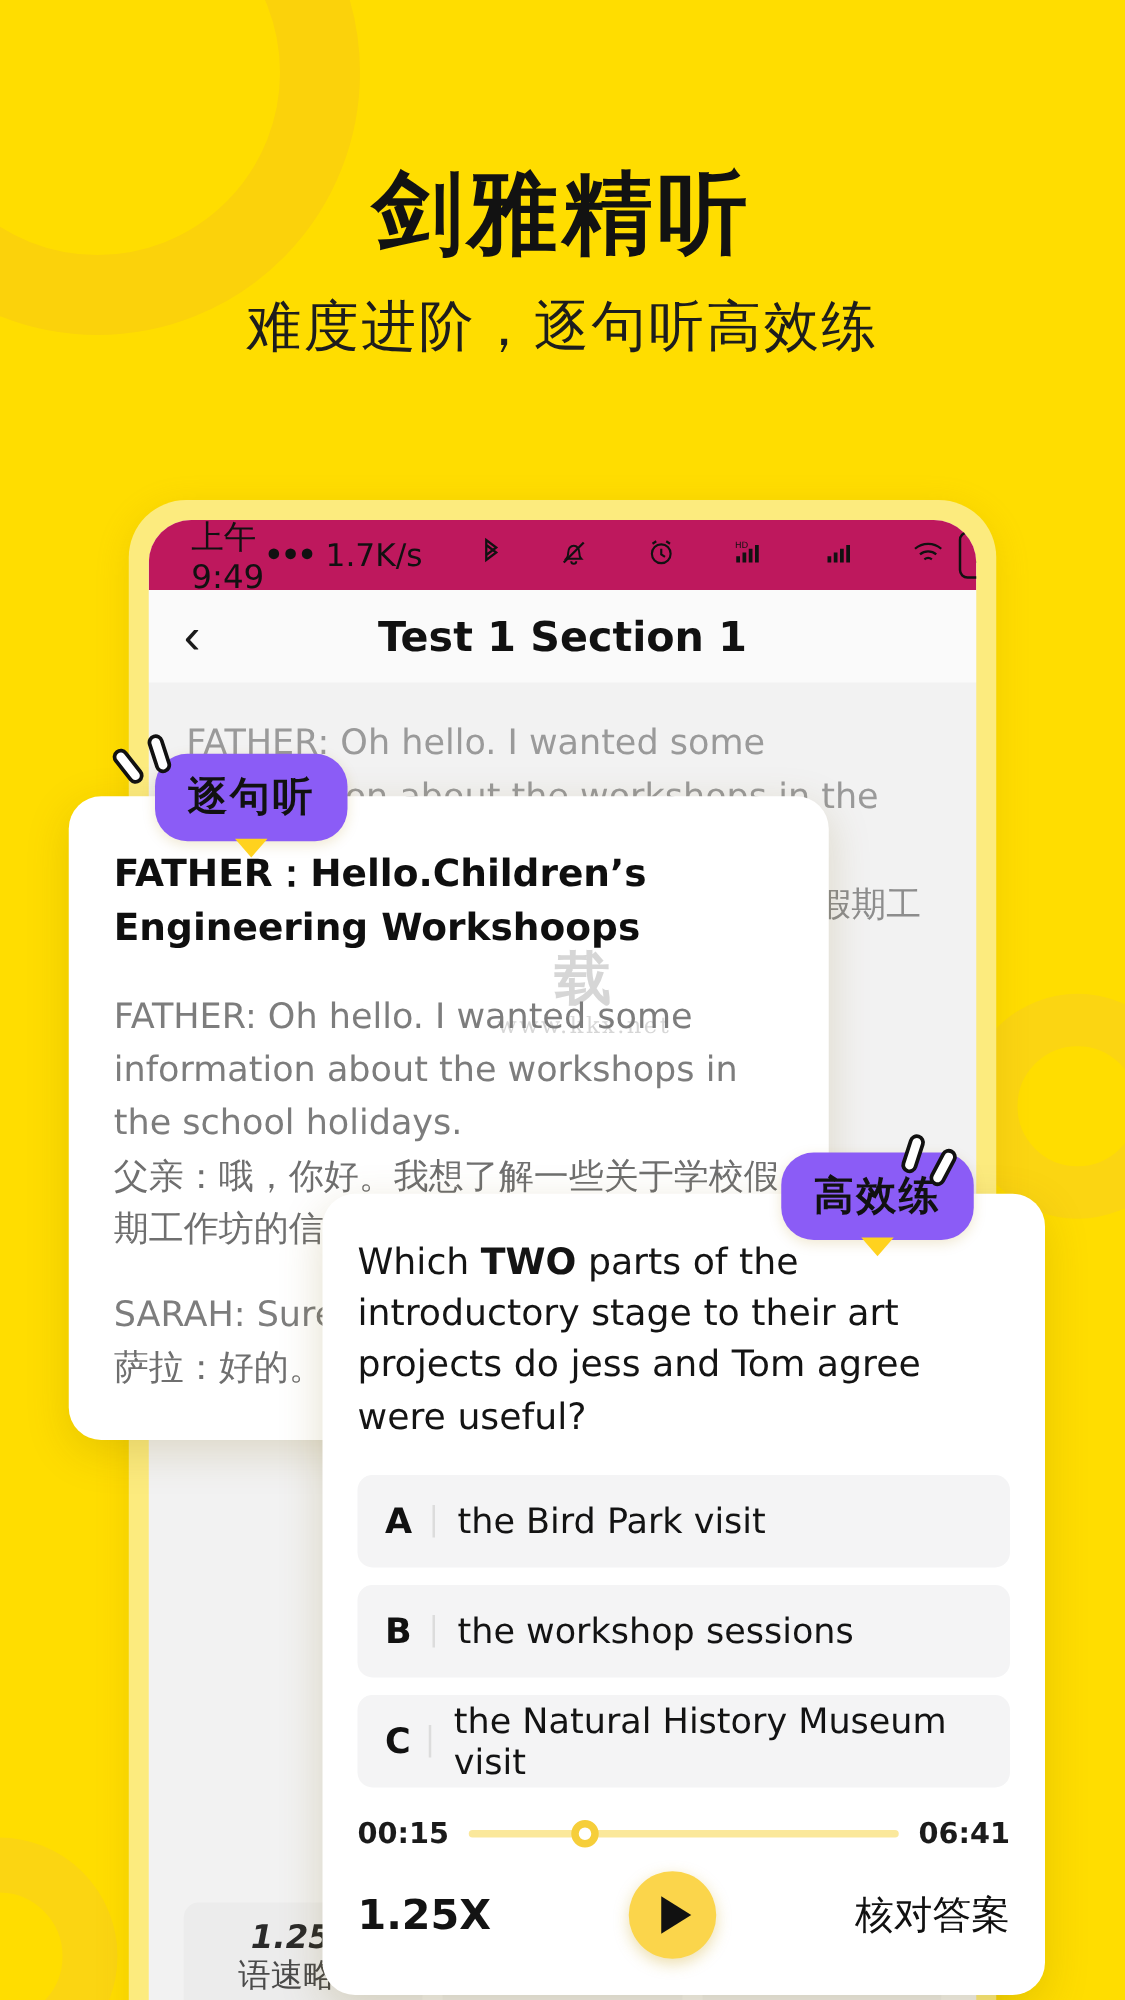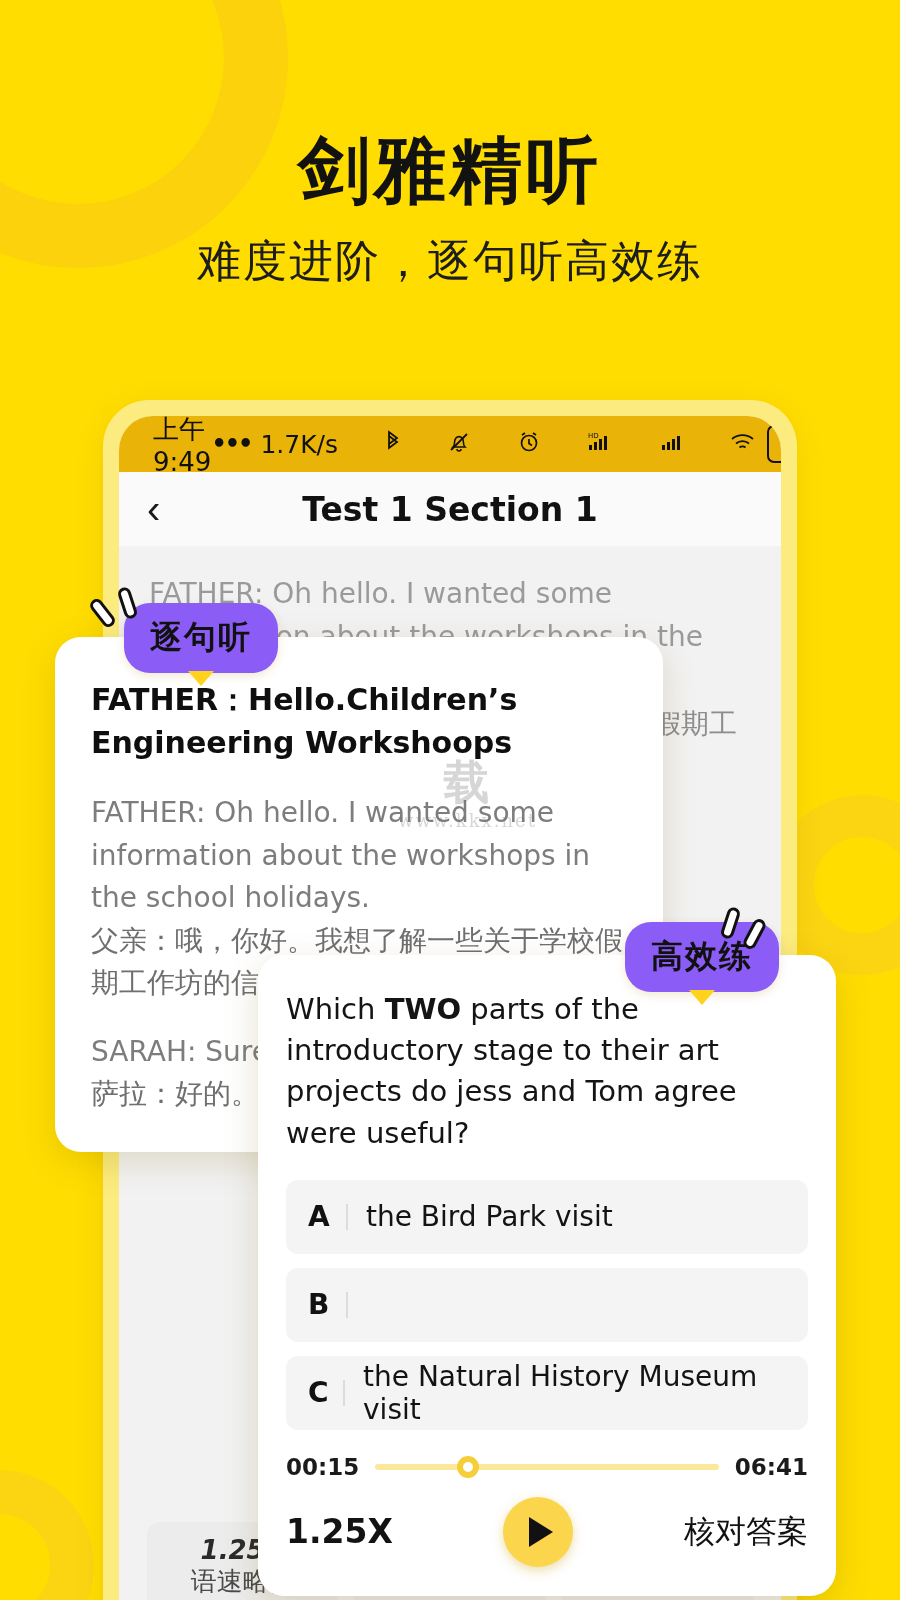--- a/index.html
+++ b/index.html
@@ -59,21 +59,21 @@
   .screen {
     width:100%; height:100%;
     background:#F2F2F2;
     border-radius:34px 34px 0 0;
     overflow:hidden;
     position:relative;
   }
 
   
   .statusbar {
-    height:56px; background:#eab308;
+    height:56px; background:#be185d;
     display:flex; align-items:center;
     padding:0 26px 0 34px;
     gap:0;
     font-size:26px; color:#111;
     font-family:"DejaVu Sans","Liberation Sans",sans-serif;
   }
   .sb-time { font-weight:500; letter-spacing:0px; }
   .sb-right { margin-left:auto; display:flex; align-items:center; gap:11px; }
   .sb-dots { letter-spacing:-2px; font-weight:900; font-size:24px; }
   .sb-speed { font-size:25px; margin-left:-2px; }
@@ -394,20 +394,21 @@
 
   <div class="options">
     <div class="option">
       <span class="opt-letter">A</span>
       <span class="opt-sep"></span>
       <span class="opt-text">the Bird Park visit</span>
     </div>
     <div class="option">
       <span class="opt-letter">B</span>
       <span class="opt-sep"></span>
+      <span class="opt-text">the workshop sessions</span>
     </div>
     <div class="option">
       <span class="opt-letter">C</span>
       <span class="opt-sep"></span>
       <span class="opt-text">the Natural  History Museum visit</span>
     </div>
   </div>
 
   <div class="player">
     <div class="progress-row">

